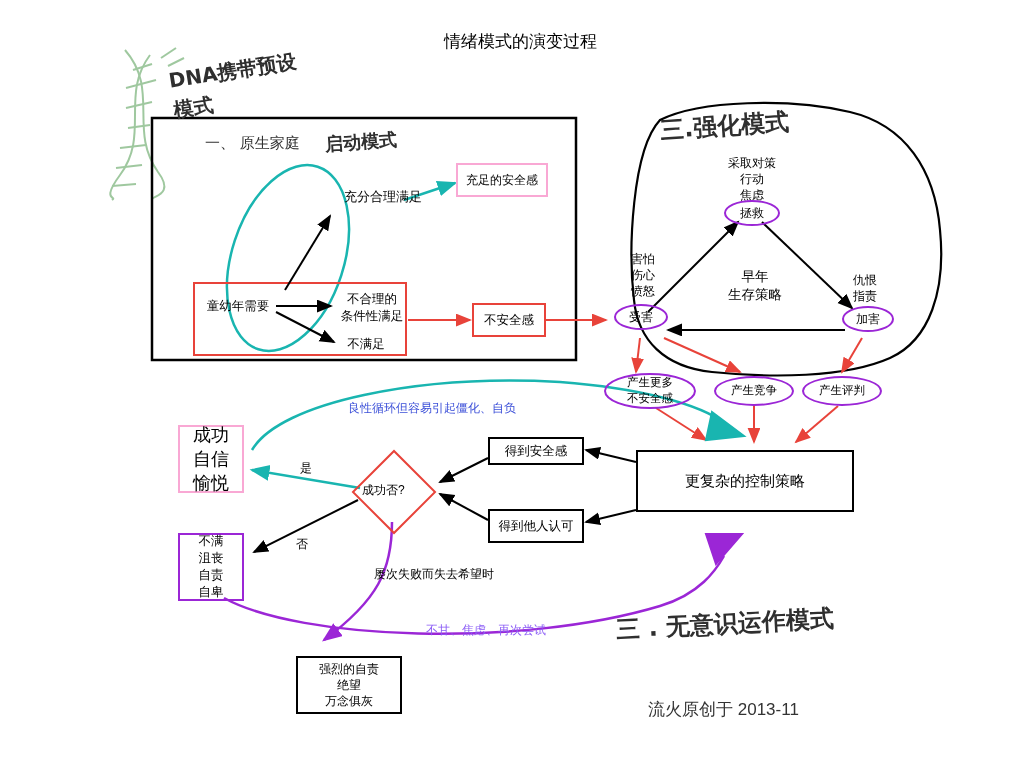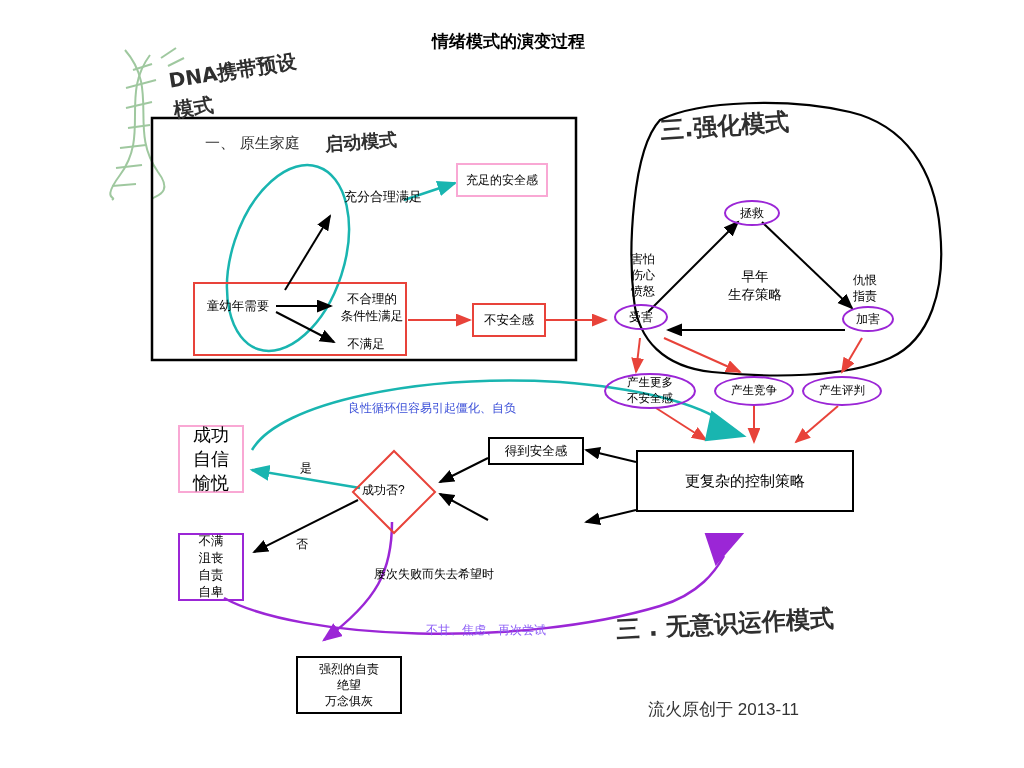--- a/index.html
+++ b/index.html
@@ -170,21 +170,21 @@
 
     <path d="M252,450 C280,402 420,374 560,382 C640,388 700,404 726,424" fill="none" stroke="#19b5b0" stroke-width="2.5"></path>
     <path d="M712,412 L744,436 L706,440 Z" fill="#19b5b0" stroke="#19b5b0" stroke-width="2"></path>
 
     <path d="M224,598 C300,640 520,648 660,606 C700,594 716,570 724,556" fill="none" stroke="#9b26d6" stroke-width="2.5"></path>
     <path d="M706,534 L742,534 L716,564 Z" fill="#9b26d6" stroke="#9b26d6" stroke-width="2"></path>
 
     <path d="M392,522 C392,570 378,600 324,640" fill="none" stroke="#9b26d6" stroke-width="2.5" marker-end="url(#ar-purple)"></path>
   </svg>
 
-  <div class="title" style="left:432px; top:30px;font-weight:bold;">情绪模式的演变过程</div>
+  <div class="title" style="left:444px; top:30px;">情绪模式的演变过程</div>
 
   <div class="hand" style="left:170px; top:50px; width:200px; font-size:20px; transform:rotate(-9deg); white-space:pre-line; line-height:1.5;">DNA携带预设
 模式</div>
 
   <div class="hand" style="left:205px; top:134px; font-size:15px; font-weight:normal;">一、 原生家庭</div>
   <div class="hand" style="left:325px; top:130px; font-size:18px; transform:rotate(-4deg);">启动模式</div>
 
   <div class="hand" style="left:660px; top:110px; font-size:24px; transform:rotate(-4deg);">三.强化模式</div>
 
   <div class="hand" style="left:616px; top:608px; font-size:24px; transform:rotate(-3deg);">三 . 无意识运作模式</div>
@@ -195,20 +195,23 @@
 
   <div class="node plain" style="left:198px; top:293px; width:80px; height:26px; font-size:12.5px;">童幼年需要</div>
 
   <div class="node plain" style="left:336px; top:291px; width:72px; height:34px; font-size:12.5px;">不合理的
 条件性满足</div>
 
   <div class="node plain" style="left:336px; top:334px; width:60px; height:20px; font-size:12.5px;">不满足</div>
 
   <div class="node box-red" style="left:472px; top:303px; width:74px; height:34px; font-size:12.5px;">不安全感</div>
 
+  <div class="node plain" style="left:702px; top:156px; width:100px; height:46px; font-size:12px;">采取对策
+行动
+焦虑</div>
 
   <div class="node ellipse-purple" style="left:724px; top:200px; width:56px; height:26px; font-size:12px;">拯救</div>
 
   <div class="node plain" style="left:618px; top:252px; width:50px; height:46px; font-size:12px;">害怕
 伤心
 愤怒</div>
 
   <div class="node ellipse-purple" style="left:614px; top:304px; width:54px; height:26px; font-size:12px;">受害</div>
 
   <div class="node plain" style="left:840px; top:272px; width:50px; height:32px; font-size:12px;">仇恨
@@ -223,20 +226,21 @@
 不安全感</div>
 
   <div class="node ellipse-purple" style="left:714px; top:376px; width:80px; height:30px; font-size:11.5px;">产生竞争</div>
 
   <div class="node ellipse-purple" style="left:802px; top:376px; width:80px; height:30px; font-size:11.5px;">产生评判</div>
 
   <div class="node box-black" style="left:636px; top:450px; width:218px; height:62px; font-size:15px;">更复杂的控制策略</div>
 
   <div class="node box-black" style="left:488px; top:437px; width:96px; height:28px; font-size:12.5px;">得到安全感</div>
 
+  <div class="node box-black" style="left:488px; top:509px; width:96px; height:34px; font-size:12.5px;">得到他人认可</div>
 
   <div class="diamond-red" style="left:364px; top:462px; width:56px; height:56px;"></div>
   <div class="diamond-label" style="left:362px; top:482px; width:62px;">成功否?</div>
 
   <div class="node box-cyan" style="left:178px; top:425px; width:66px; height:68px; font-size:18px;">成功
 自信
 愉悦</div>
 
   <div class="node box-purple" style="left:178px; top:533px; width:66px; height:68px; font-size:12.5px;">不满
 沮丧

